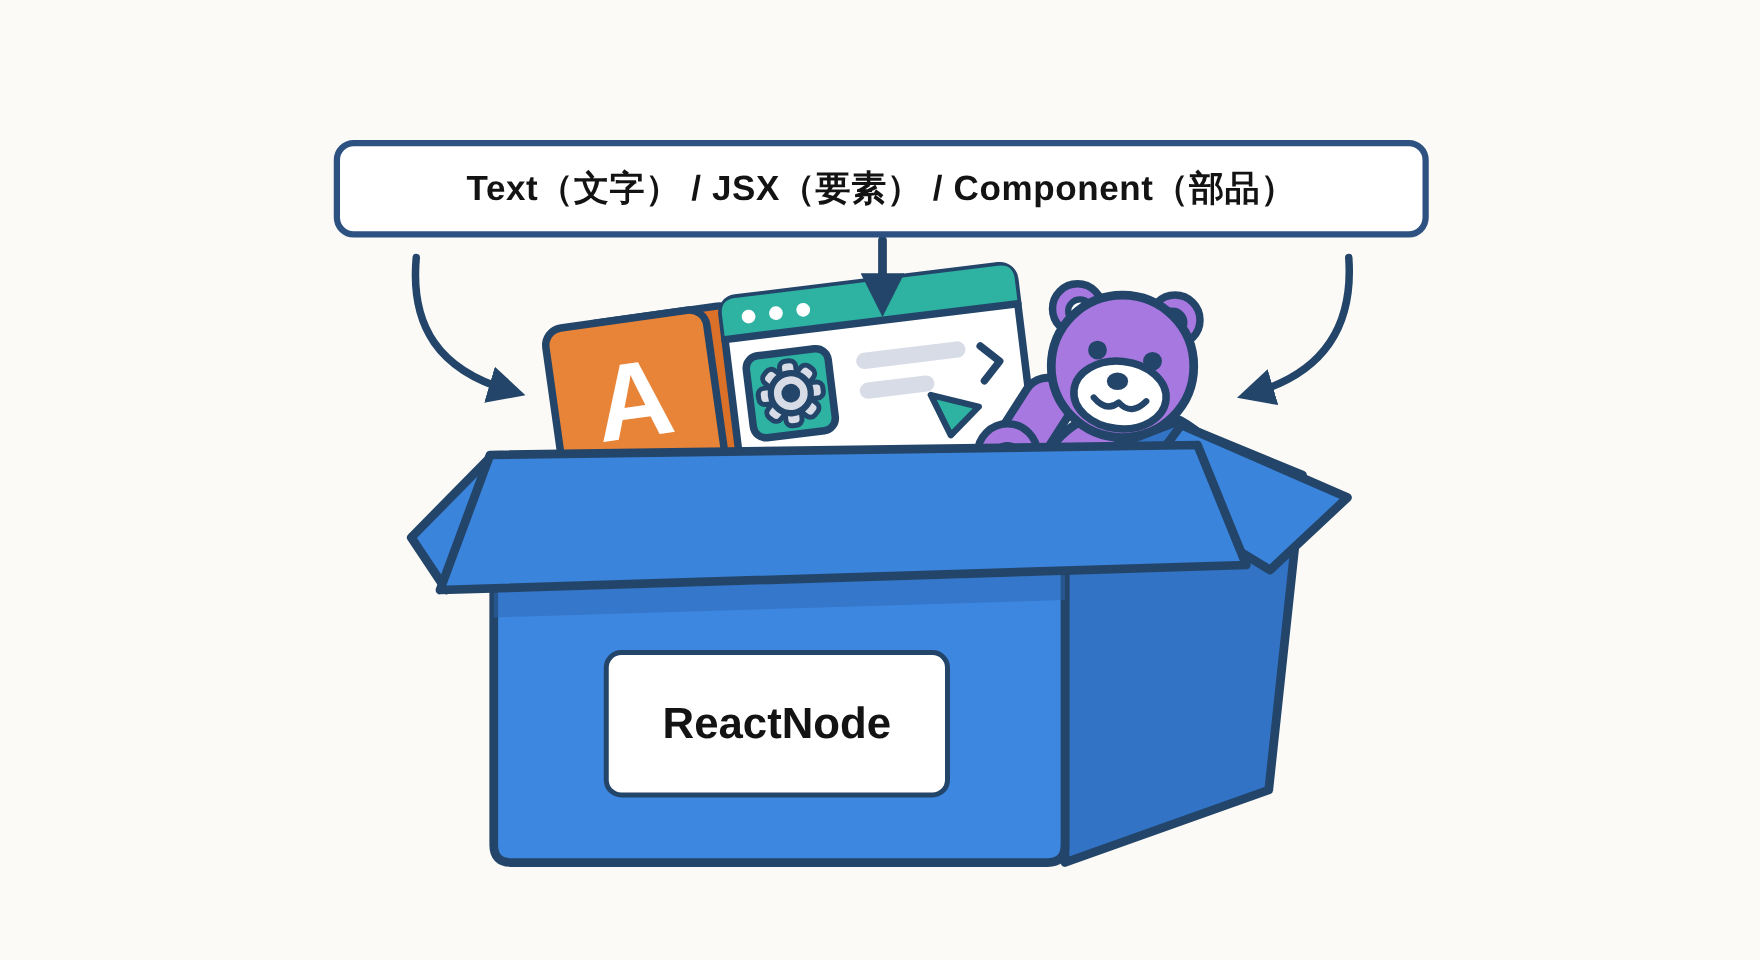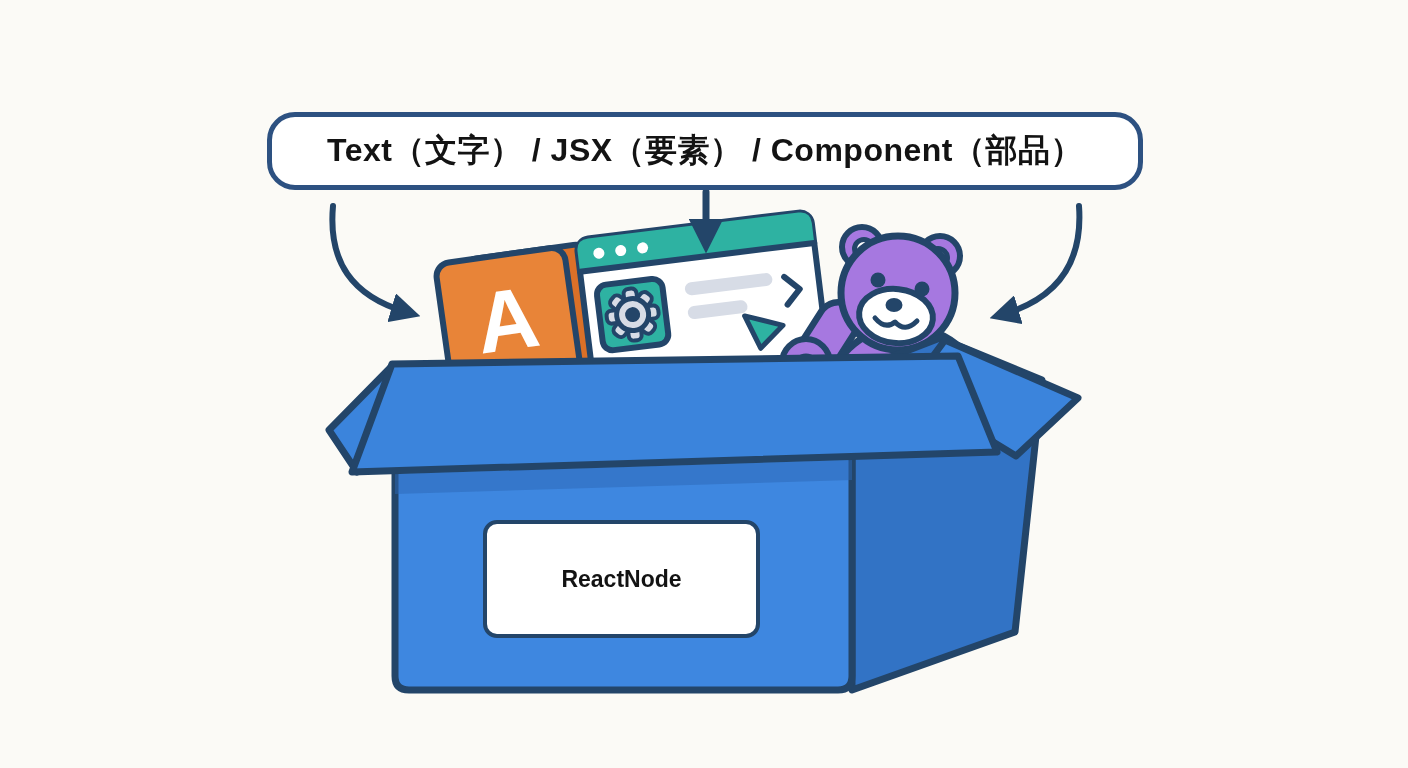--- a/index.html
+++ b/index.html
@@ -21,25 +21,25 @@
   .f-gray{fill:var(--gray)}
   .sN{stroke:var(--outline);stroke-linejoin:round;stroke-linecap:round}
   .w4{stroke-width:4}.w5{stroke-width:5}.w6{stroke-width:6}.w7{stroke-width:7}
   .nofill{fill:none}
 
   
   .plate{position:absolute;background:#fff;display:flex;flex-direction:column;
          align-items:center;justify-content:center;box-sizing:border-box;
          color:var(--text,#131313);font-weight:bold;text-align:center;}
   .top-plate{left:267px;top:112px;width:876px;height:78px;
-             border:5px solid var(--label-border);border-radius:28px;
-             font-size:32px;letter-spacing:.5px;}
+             border:5px solid var(--label-border);border-radius:16px;
+             font-size:28px;letter-spacing:.5px;}
   .box-plate{left:483px;top:520px;width:277px;height:118px;
              border:4px solid var(--outline);border-radius:14px;line-height:1.25;}
-  .box-plate .l1{font-size:23px;text-align:center;}
+  .box-plate .l1{font-size:35px;text-align:center;}
   .box-plate .l2{font-size:30px;}
 </style>
 </head>
 <body>
 
 <div class="stage">
 
 <svg width="1408" height="768" viewBox="0 0 1408 768">
   <defs>
     <marker id="ah" viewBox="0 0 10 10" refX="5" refY="5" markerWidth="5" markerHeight="5" orient="auto-start-reverse">

